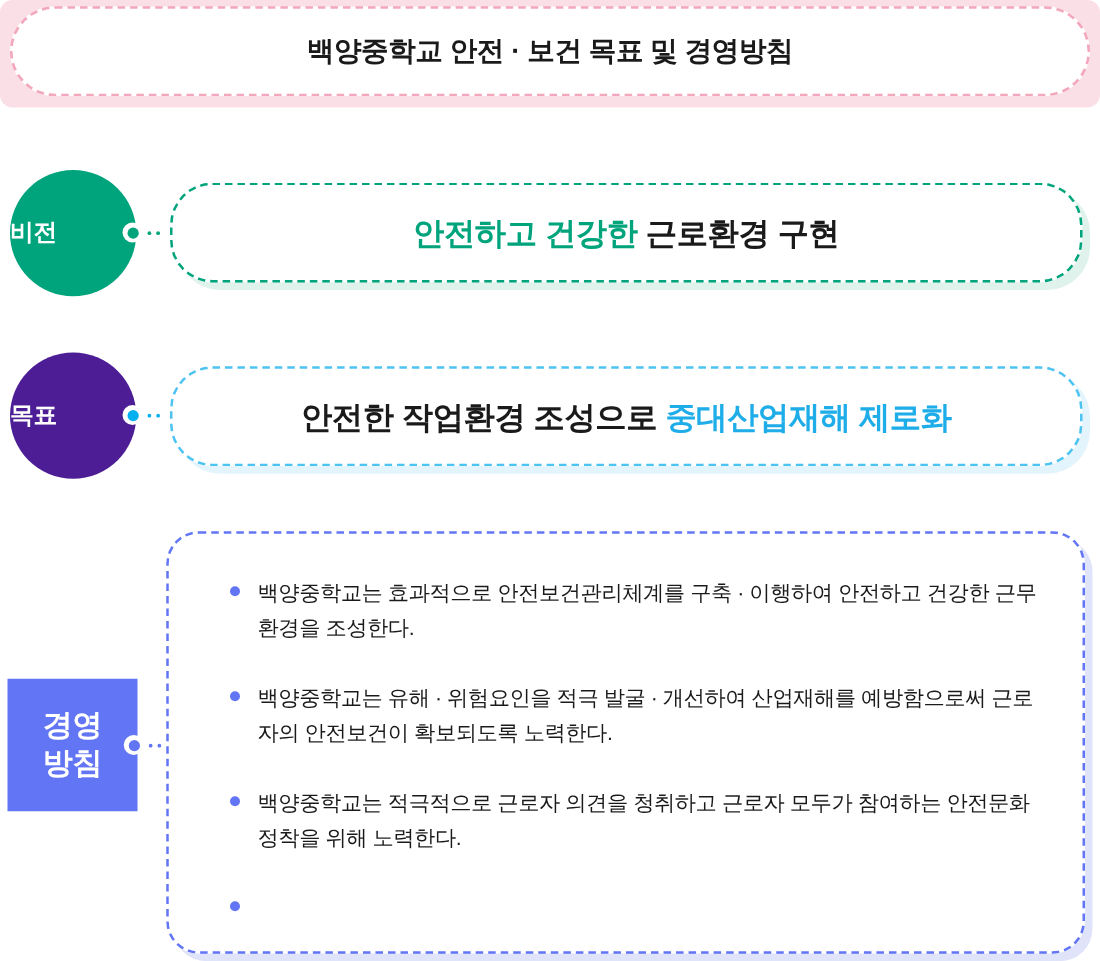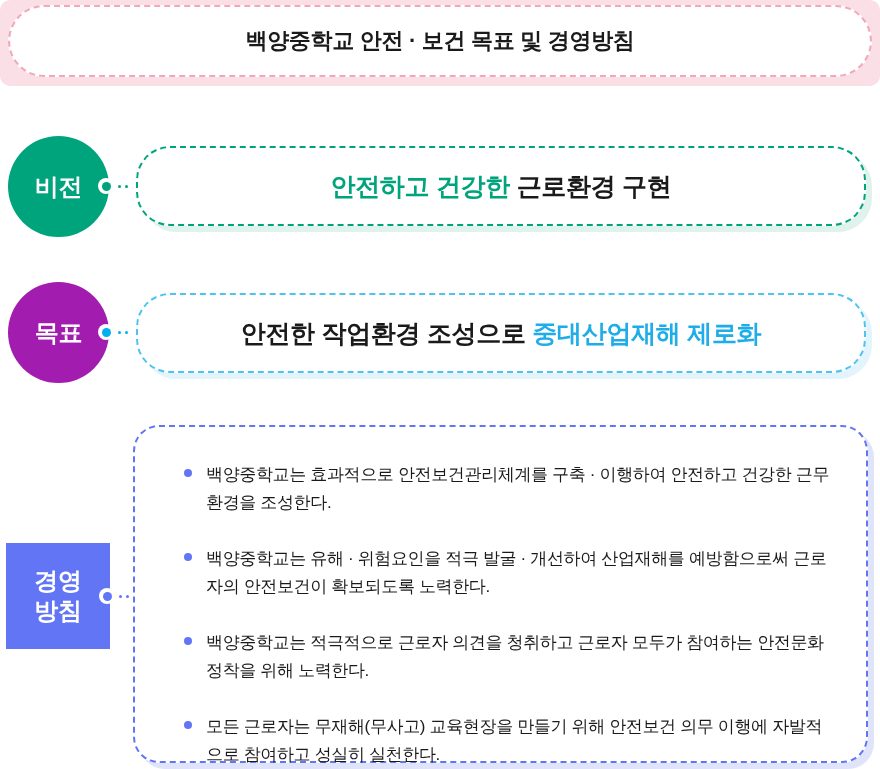--- a/index.html
+++ b/index.html
@@ -60,24 +60,23 @@
     left: 0;
     width: 880px;
   }
 
   
   .badge-circle {
     position: absolute;
     border-radius: 50%;
     display: flex;
     align-items: center;
-    justify-content: center;
     color: #ffffff;
     font-weight: bold;
-    font-size: 24px;
+    font-size: 19px;
     letter-spacing: -0.2px;
     line-height: 1.15;
     text-align: center;
   }
   .badge-square {
     position: absolute;
     display: flex;
     align-items: center;
     justify-content: center;
     color: #ffffff;
@@ -215,21 +214,21 @@
     <div class="panel-shadow" style="left:142px; top:299px; width:730px; height:80px;
                 background:#e3f4fc; border-radius:34px;"></div>
 
     <div class="panel" style="left:136px; top:293px; width:730px; height:80px;
                 border:2px dashed #4cc3f0; border-radius:34px;text-align:right;">
       <span class="panel-text">
         <span>안전한 작업환경 조성으로 </span><span class="hl-blue">중대산업재해 제로화</span>
       </span>
     </div>
 
-    <div class="badge-circle" style="left:8px; top:282px; width:101px; height:101px; background:#a21caf;">
+    <div class="badge-circle" style="left:8px; top:282px; width:101px; height:101px; background:#4c1d95;">
       <span>목표</span>
     </div>
 
     <div class="connector" style="left:98px; top:324px;">
       <span class="ring">
         <i style="background:#00b0f0;"></i>
       </span>
       <span class="tiny" style="background:#00b0f0;"></span>
       <span class="tiny" style="background:#00b0f0;"></span>
     </div>
@@ -250,21 +249,20 @@
         <li class="policy-item">
           <span class="policy-bullet"></span>
           <span>백양중학교는 유해 · 위험요인을 적극 발굴 · 개선하여 산업재해를 예방함으로써 근로자의 안전보건이 확보되도록 노력한다.</span>
         </li>
         <li class="policy-item">
           <span class="policy-bullet"></span>
           <span>백양중학교는 적극적으로 근로자 의견을 청취하고 근로자 모두가 참여하는 안전문화 정착을 위해 노력한다.</span>
         </li>
         <li class="policy-item">
           <span class="policy-bullet"></span>
-          <span>모든 근로자는 무재해(무사고) 교육현장을 만들기 위해 안전보건 의무 이행에 자발적으로 참여하고 성실히 실천한다.</span>
         </li>
       </ul>
     </div>
 
     <div class="badge-square" style="left:6px; top:543px; width:104px; height:106px; background:#6275f5;">
       <span>
         <span>경영</span><br>
         <span>방침</span>
       </span>
     </div>

